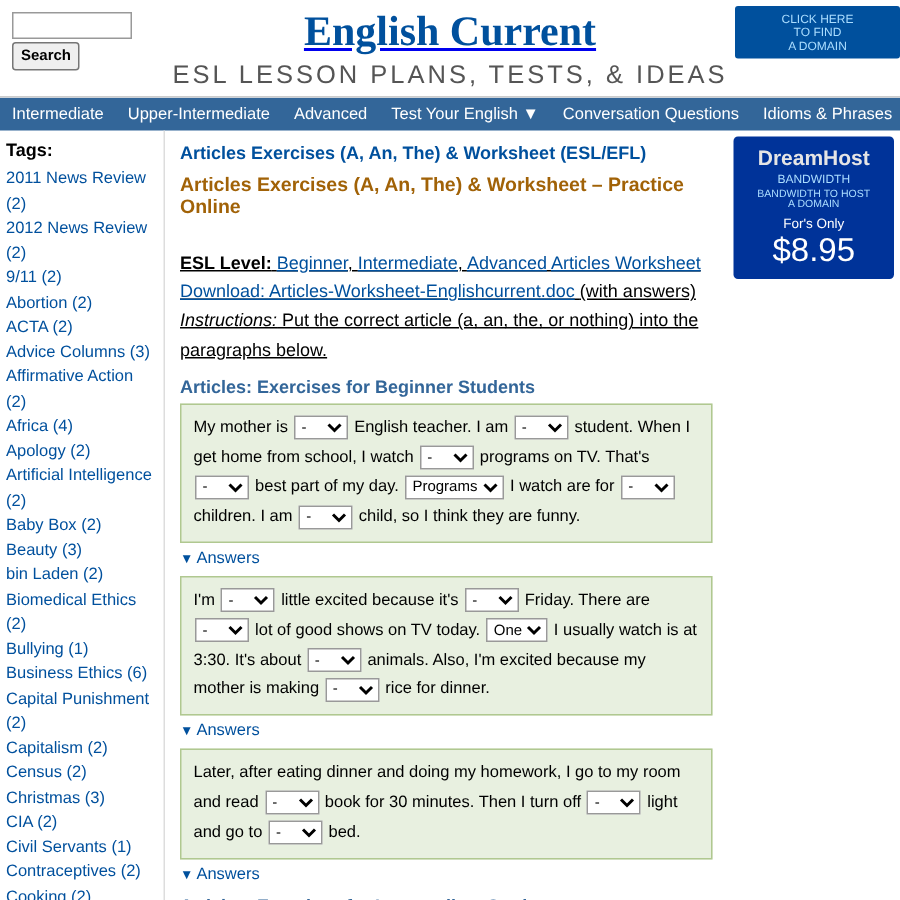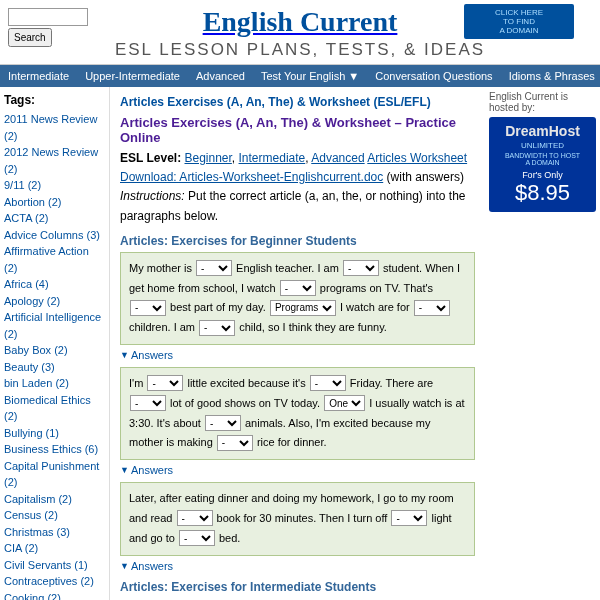--- a/index.html
+++ b/index.html
@@ -4,41 +4,41 @@
   <style>
     * { margin: 0; padding: 0; box-sizing: border-box; }
     body { font-family: Arial, sans-serif; font-size: 12px; background: #fff; width: 600px; overflow-x: hidden; }
 
     
     #header { background: #fff; text-align: center; padding: 6px 0 4px; border-bottom: 1px solid #ccc; position: relative; }
     #header .site-title { font-family: Georgia, serif; font-size: 28px; font-weight: bold; color: #00509d; text-decoration: none; }
     #header .tagline { font-size: 17px; color: #555; letter-spacing: 2px; margin-top: 2px; }
     #search-box { position: absolute; left: 8px; top: 8px; }
     #search-box input { width: 80px; font-size: 11px; border: 1px solid #999; padding: 2px; }
-    #search-box button { font-size: 10px; padding: 2px 4px; margin-top: 2px; display: block; }
-    #dreamhost-ad { position: absolute; right: 26px; top: 4px; background: #00509d; color: #fff; font-size: 9px; width: 110px; padding: 4px; text-align: center; border-radius: 2px; }
+    #search-box button { font-size: 10px; padding: 2px 4px; margin-top: 2px; display: block; font-weight: bold; }
+    #dreamhost-ad { position: absolute; right: 0; top: 4px; background: #00509d; color: #fff; font-size: 9px; width: 110px; padding: 4px; text-align: center; border-radius: 2px; }
 
     
     #navbar { background: #336699; display: flex; }
     .nav-item { color: #fff; font-size: 11px; padding: 5px 8px; cursor: pointer; white-space: nowrap; }
 
     
     #main { display: flex; }
 
     
     #sidebar { width: 110px; min-width: 110px; padding: 6px 4px; border-right: 1px solid #ddd; font-size: 11px; }
     #sidebar .tags-title { font-weight: bold; font-size: 12px; margin-bottom: 4px; }
     #sidebar a { color: #00509d; text-decoration: none; display: block; line-height: 1.5; }
 
     
     #content { flex: 1; padding: 8px 10px; font-size: 12px; }
     #content h1 { font-size: 12px; color: #00509d; margin-bottom: 6px; }
     #content h3 { font-size: 12px; color: #336699; margin: 8px 0 4px; }
-    .practice-title { font-size: 13px; font-weight: bold; color: #4c1d95; margin-bottom: 4px; }
-    .level-line { margin-bottom: 4px; line-height: 1.6; }
+    .practice-title { font-size: 13px; font-weight: bold; color: #a16207; margin-bottom: 21px; }
+    .level-line { margin-bottom: 4px; line-height: 1.6; text-decoration: underline; }
     .level-line a { color: #00509d; }
 
     
     .exercise-box { background: #e8f0e0; border: 1px solid #b0c890; padding: 6px 8px; margin-bottom: 4px; font-size: 11px; line-height: 1.8; }
     .exercise-box select { font-size: 10px; padding: 0; margin: 0 1px; border: 1px solid #999; background: #fff; height: 16px; }
     .answers-toggle { color: #00509d; cursor: pointer; font-size: 11px; margin-bottom: 6px; display: flex; align-items: center; gap: 2px; }
     .answers-toggle::before { content: '▼'; font-size: 9px; }
 
     
     #ad-right { width: 115px; min-width: 115px; padding: 4px; }
@@ -164,23 +164,22 @@
       <select><option>-</option><option>a</option><option>an</option><option>the</option></select>
       <span>bed.</span>
     </div>
     <div class="answers-toggle">Answers</div>
 
     <h3>Articles: Exercises for Intermediate Students</h3>
 
   </div>
 
   <div id="ad-right">
-    <div class="hosted-by">English Current is hosted by:</div>
     <div class="dh-banner">
       <div class="dh-logo">DreamHost</div>
-      <div style="font-size:8px;color:#adf;margin:2px 0;">UNLIMITED</div>
+      <div style="font-size:8px;color:#adf;margin:2px 0;">BANDWIDTH</div>
       <div style="font-size:7px;color:#adf;">BANDWIDTH TO HOST</div>
       <div style="font-size:7px;color:#adf;margin-bottom:4px;">A DOMAIN</div>
       <div style="font-size:9px;color:#fff;">For's Only</div>
       <div style="font-size:22px;font-weight:normal;color:#fff;">$<span>8.95</span></div>
     </div>
   </div>
 </div>
 
 </body></html>

